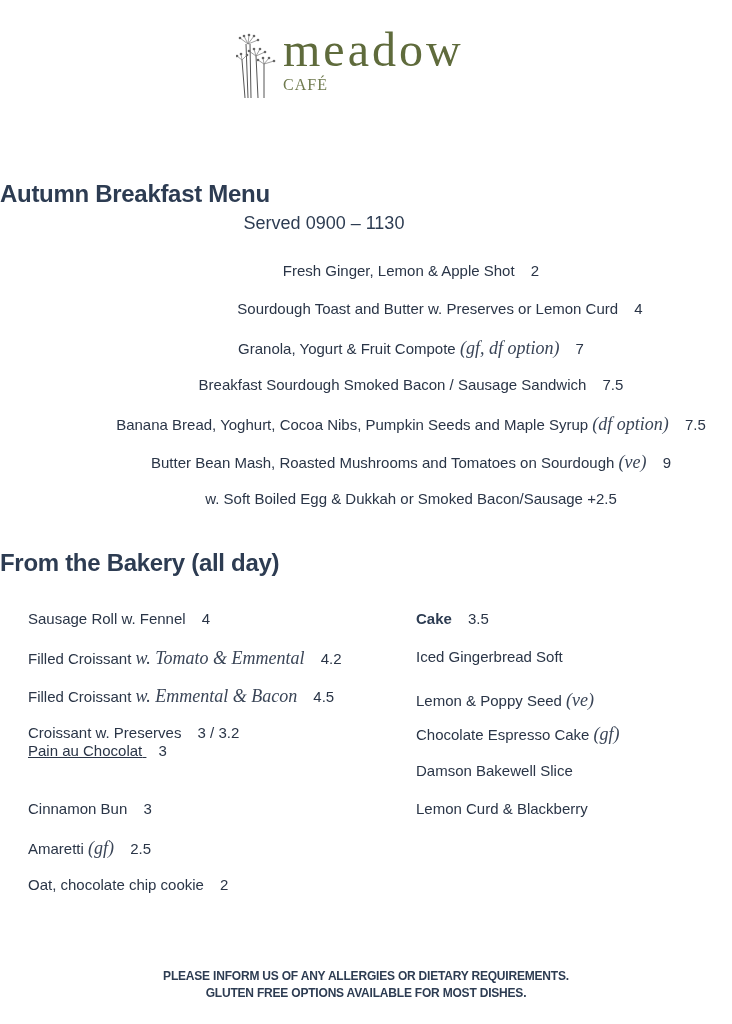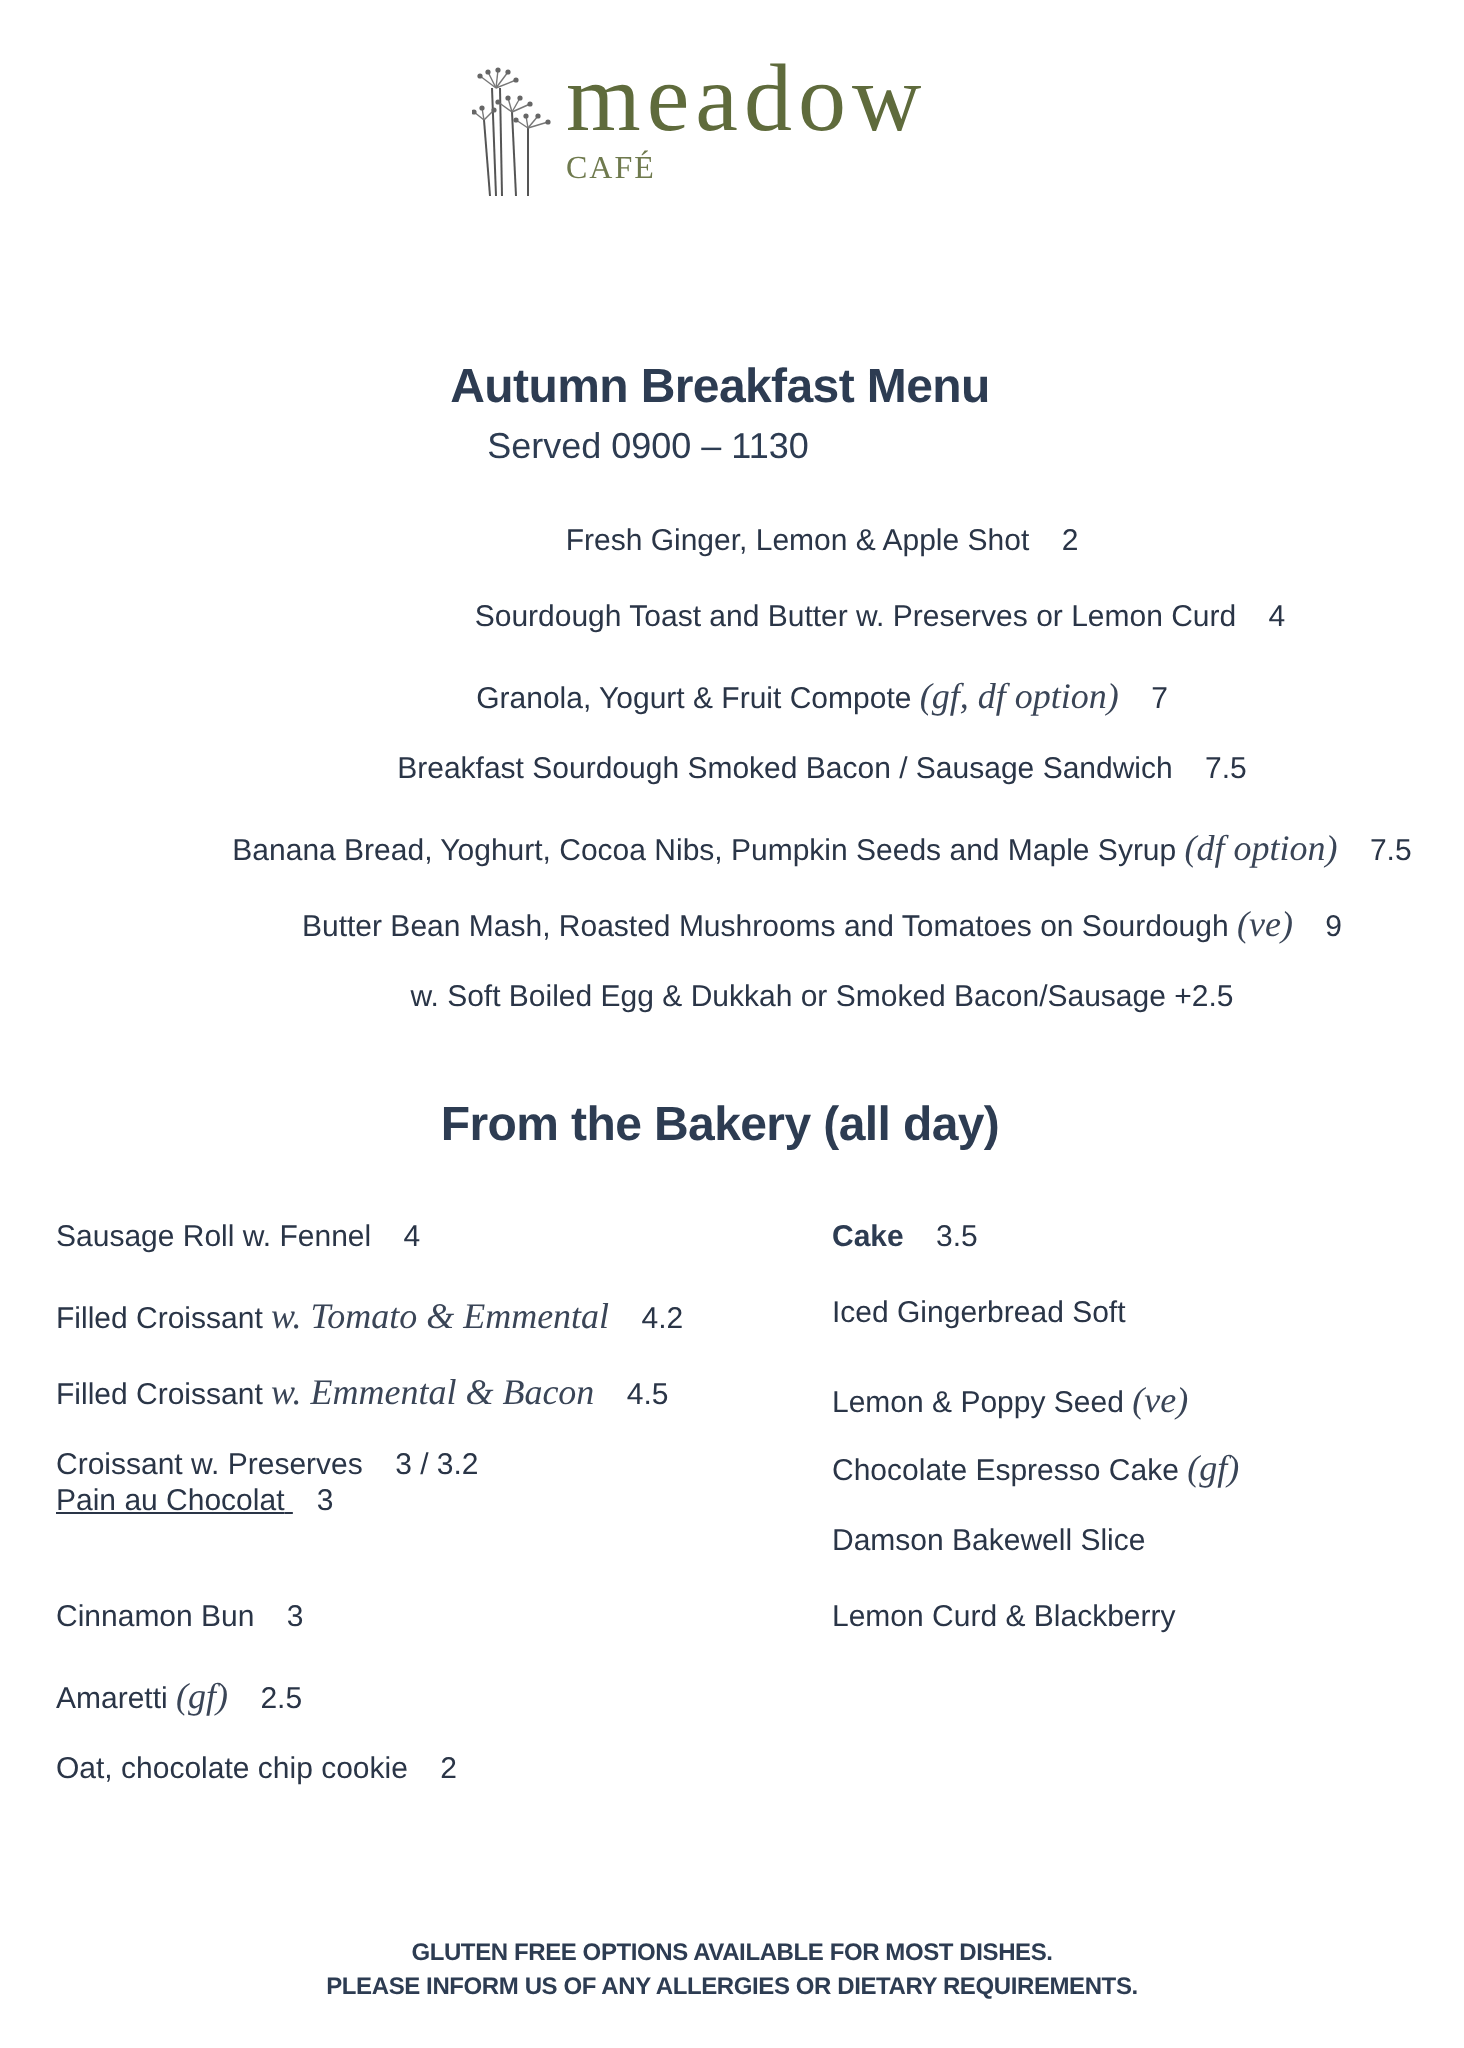--- a/index.html
+++ b/index.html
@@ -46,21 +46,21 @@
       font-family: "Liberation Serif", "DejaVu Serif", serif;
       font-size: 16px;
       letter-spacing: 1px;
       color: #6f7a4e;
       line-height: 1;
     }
     .section-title {
       position: absolute;
       left: 0;
       width: 720px;
-      text-align: center;
+      text-align: left;
       font-size: 24px;
       font-weight: bold;
       color: #2d3c52;
       letter-spacing: -0.3px;
     }
     .subtitle {
       position: absolute;
       left: 0;
       width: 648px;
       text-align: center;
@@ -266,15 +266,15 @@
   </div>
   <div class="col-line" style="top:762px;">
     <span>Damson Bakewell Slice</span>
   </div>
   <div class="col-line" style="top:800px;">
     <span>Lemon Curd &amp; Blackberry</span>
   </div>
 </div>
 
 <div class="footer" style="top:968px;">
+  <div>PLEASE INFORM US OF ANY ALLERGIES OR DIETARY REQUIREMENTS.</div>
   <div>GLUTEN FREE OPTIONS AVAILABLE FOR MOST DISHES.</div>
-  <div>PLEASE INFORM US OF ANY ALLERGIES OR DIETARY REQUIREMENTS.</div>
 </div>
 
 </body></html>

